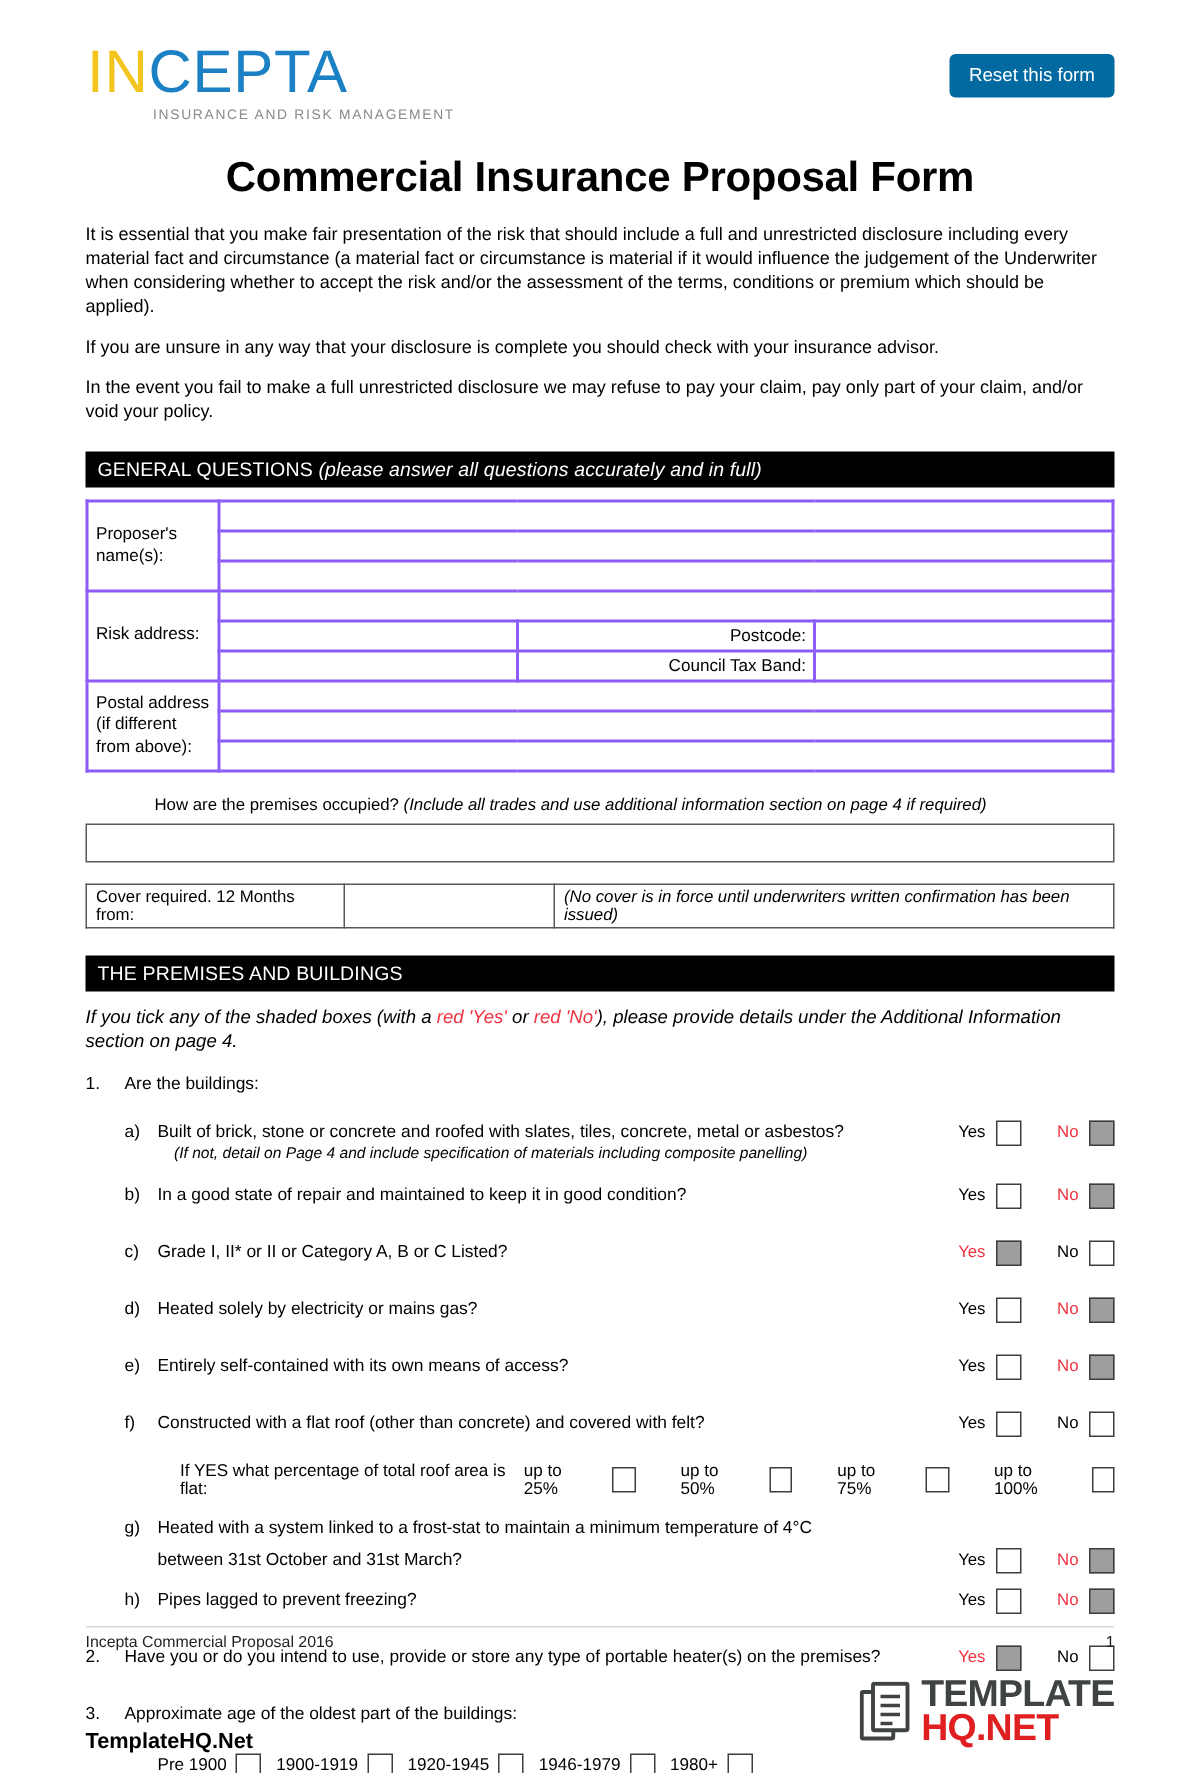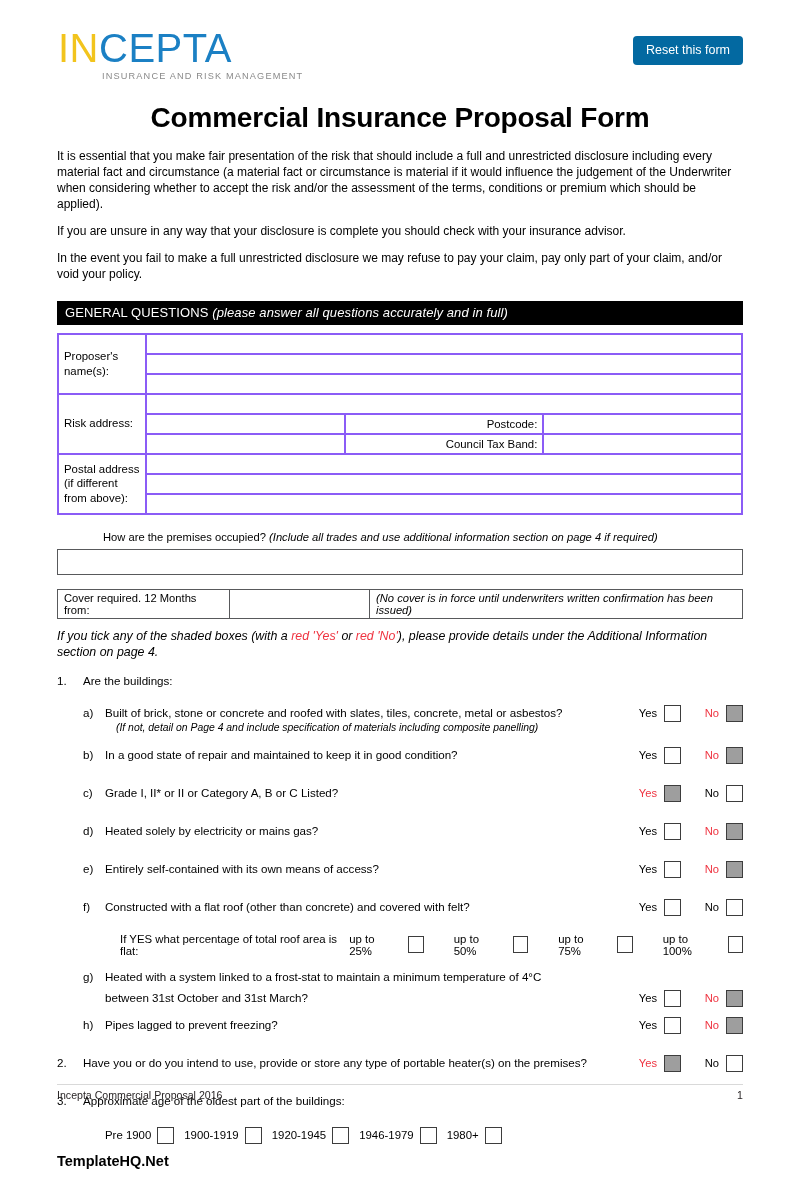--- a/index.html
+++ b/index.html
@@ -274,20 +274,23 @@
   <table class="cover-table">
     <tbody>
         <tr>
       <td class="cover-label">Cover required. 12 Months from:</td>
       <td class="cover-input"></td>
       <td class="cover-note">(No cover is in force until underwriters written confirmation has been issued)</td>
     </tr>
   </tbody>
     </table>
 
+  <div class="bar bar-pb">
+    <span>THE PREMISES AND BUILDINGS</span>
+  </div>
 
   <div class="shade-note">
     <span>If you tick any of the shaded boxes (with a </span><span class="red">red 'Yes'</span><span> or </span><span class="red">red 'No'</span><span>), please provide details under the Additional Information section on page 4.</span>
   </div>
 
   <div class="qlist">
 
     <div class="qrow" style="margin-bottom:8px;">
       <span class="qnum">1.</span>
       <span class="qtext-1">Are the buildings:</span>
@@ -445,14 +448,30 @@
   </div>
 
   <div class="hr-foot"></div>
   <div class="footer">
     <span>Incepta Commercial Proposal  2016</span>
     <span>1</span>
   </div>
 
   <div class="watermark">TemplateHQ.Net</div>
 
+  <div class="thq-logo">
+    <span class="thq-doc">
+      <svg width="34" height="40" viewBox="0 0 34 40" xmlns="http://www.w3.org/2000/svg">
+        <rect x="1.5" y="7" width="21" height="31" rx="1" fill="#ffffff" stroke="#3f4443" stroke-width="2.6"></rect>
+        <rect x="9" y="1.5" width="23" height="31" rx="1" fill="#ffffff" stroke="#3f4443" stroke-width="2.6"></rect>
+        <line x1="14" y1="10" x2="27" y2="10" stroke="#3f4443" stroke-width="2.4"></line>
+        <line x1="14" y1="16" x2="27" y2="16" stroke="#3f4443" stroke-width="2.4"></line>
+        <line x1="14" y1="22" x2="27" y2="22" stroke="#3f4443" stroke-width="2.4"></line>
+        <line x1="14" y1="28" x2="22" y2="28" stroke="#3f4443" stroke-width="2.4"></line>
+      </svg>
+    </span>
+    <span class="thq-words">
+      <div class="thq-top">TEMPLATE</div>
+      <div class="thq-bottom">HQ.NET</div>
+    </span>
+  </div>
 
 </div>
 
 </body></html>

